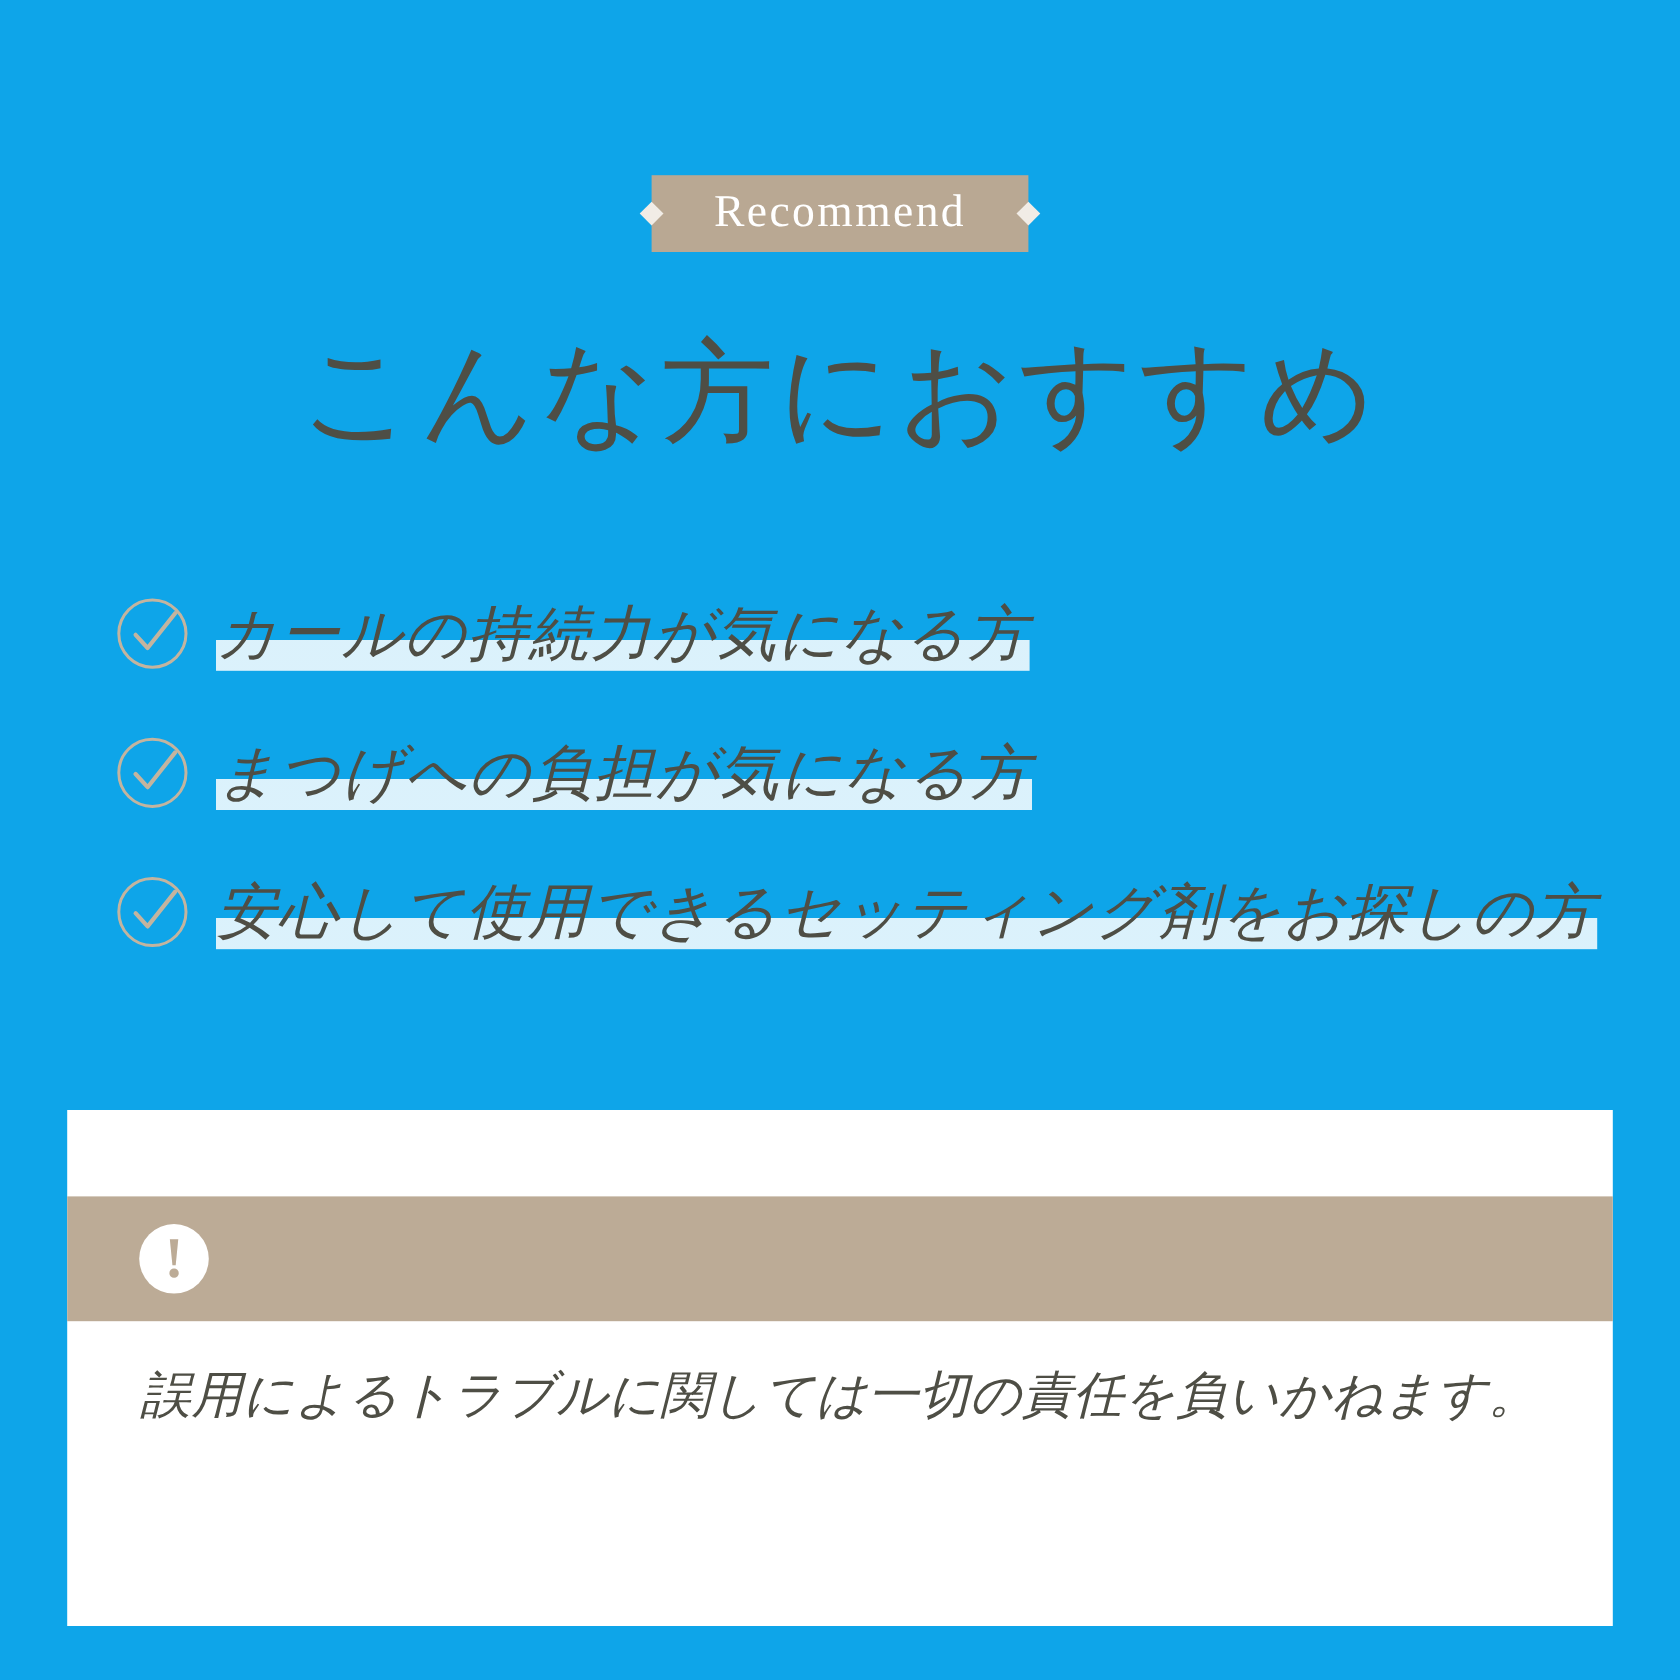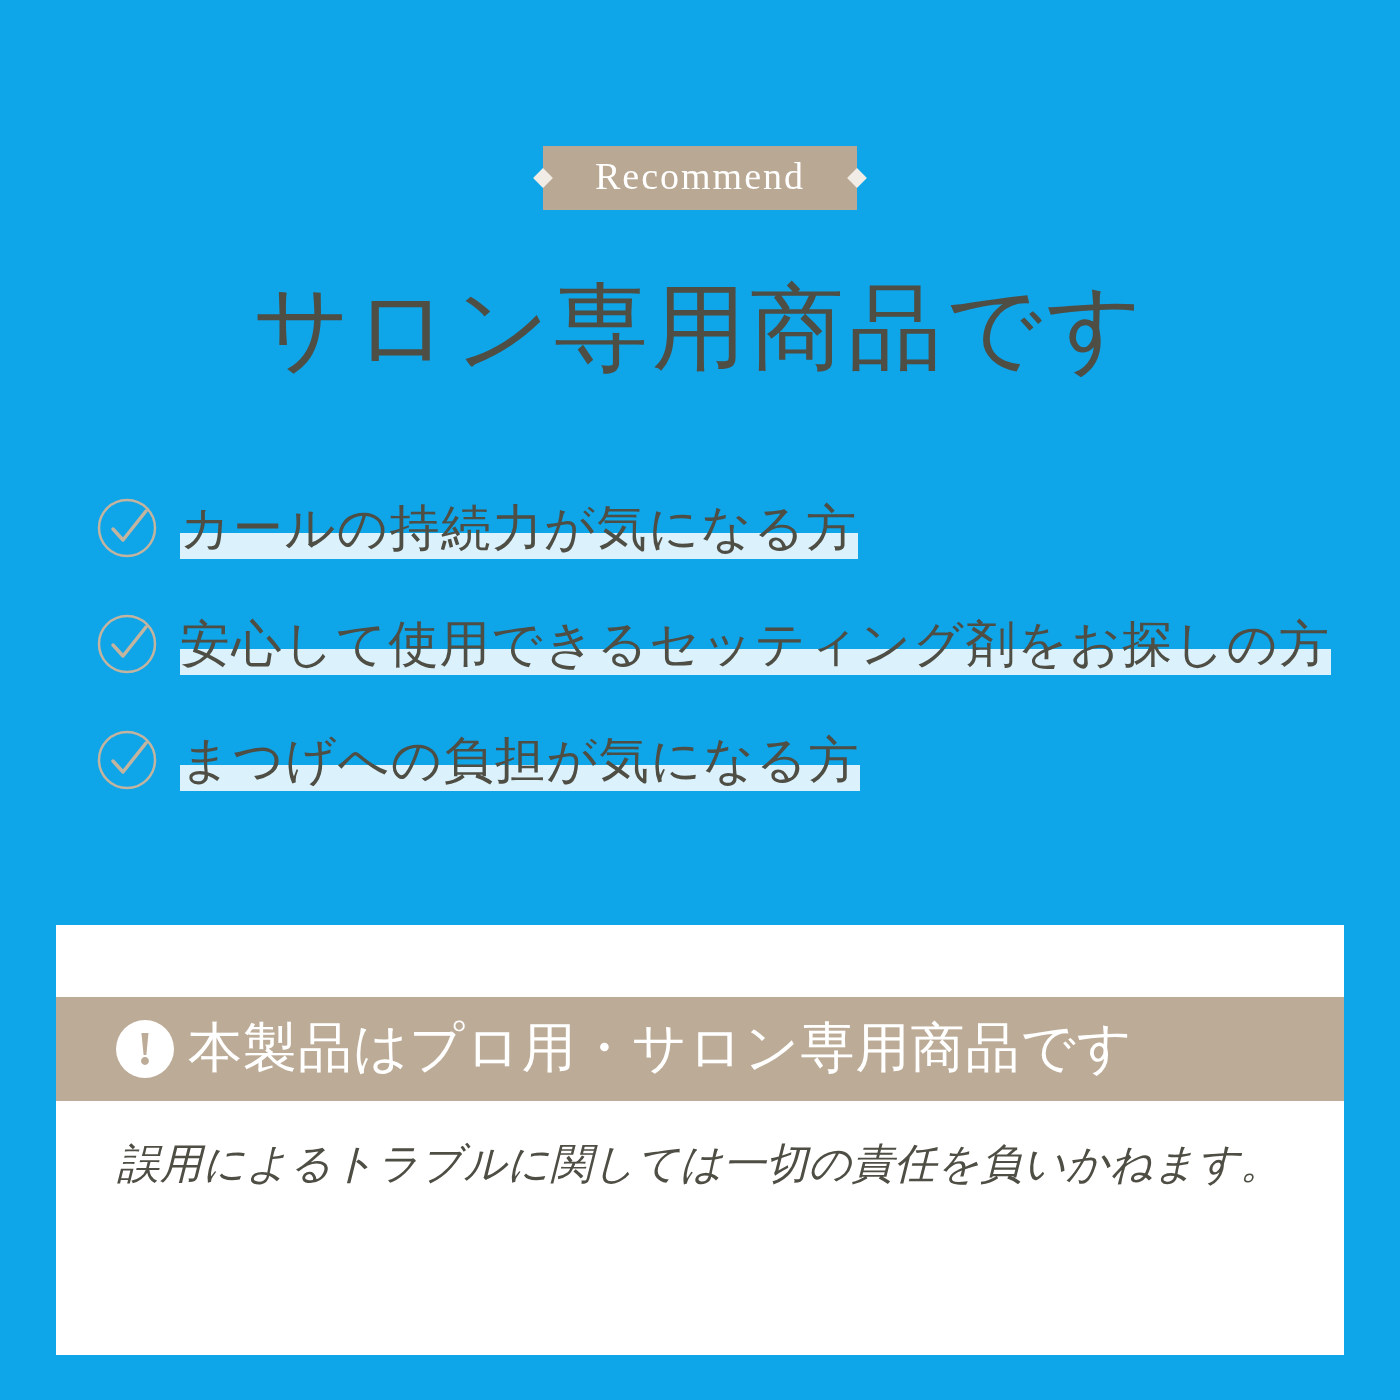--- a/index.html
+++ b/index.html
@@ -72,20 +72,21 @@
     font-weight: 400;
     line-height: 1.2;
   }
 
   
   .checklist {
     position: absolute;
     top: 492px;
     left: 96px;
     width: 1240px;
+    font-style: italic;
   }
 
   .check-row {
     display: flex;
     align-items: center;
     margin-bottom: 44px;
     height: 72px;
   }
 
   .check-icon {
@@ -170,57 +171,56 @@
 </style>
 </head>
 <body>
 
 <div class="page">
 
   <div class="ribbon-wrap">
     <div class="ribbon">Recommend</div>
   </div>
 
-  <h1 class="headline">サロン専用商品です</h1>
+  <h1 class="headline">こんな方におすすめ</h1>
 
   <div class="checklist">
 
     <div class="check-row">
       <span class="check-icon">
         <svg width="62" height="62" viewBox="0 0 62 62" aria-hidden="true">
           <circle cx="31" cy="31" r="28" fill="none" stroke="#c3b49f" stroke-width="2.5"></circle>
           <path d="M17 32 L27 43 L50 14" fill="none" stroke="#c3b49f" stroke-width="3.5" stroke-linecap="round" stroke-linejoin="round"></path>
         </svg>
       </span>
       <span class="check-text">カールの持続力が気になる方</span>
     </div>
 
     <div class="check-row">
       <span class="check-icon">
         <svg width="62" height="62" viewBox="0 0 62 62" aria-hidden="true">
           <circle cx="31" cy="31" r="28" fill="none" stroke="#c3b49f" stroke-width="2.5"></circle>
           <path d="M17 32 L27 43 L50 14" fill="none" stroke="#c3b49f" stroke-width="3.5" stroke-linecap="round" stroke-linejoin="round"></path>
         </svg>
       </span>
-      <span class="check-text">安心して使用できるセッティング剤をお探しの方</span>
+      <span class="check-text">まつげへの負担が気になる方</span>
     </div>
 
     <div class="check-row">
       <span class="check-icon">
         <svg width="62" height="62" viewBox="0 0 62 62" aria-hidden="true">
           <circle cx="31" cy="31" r="28" fill="none" stroke="#c3b49f" stroke-width="2.5"></circle>
           <path d="M17 32 L27 43 L50 14" fill="none" stroke="#c3b49f" stroke-width="3.5" stroke-linecap="round" stroke-linejoin="round"></path>
         </svg>
       </span>
-      <span class="check-text">まつげへの負担が気になる方</span>
+      <span class="check-text">安心して使用できるセッティング剤をお探しの方</span>
     </div>
 
   </div>
 
   <div class="notice-card">
     <div class="notice-band">
       <span class="excl-icon">!</span>
-      <span class="notice-band-text">本製品はプロ用・サロン専用商品です</span>
     </div>
     <div class="notice-body">誤用によるトラブルに関しては一切の責任を負いかねます。</div>
   </div>
 
 </div>
 
 </body></html>

